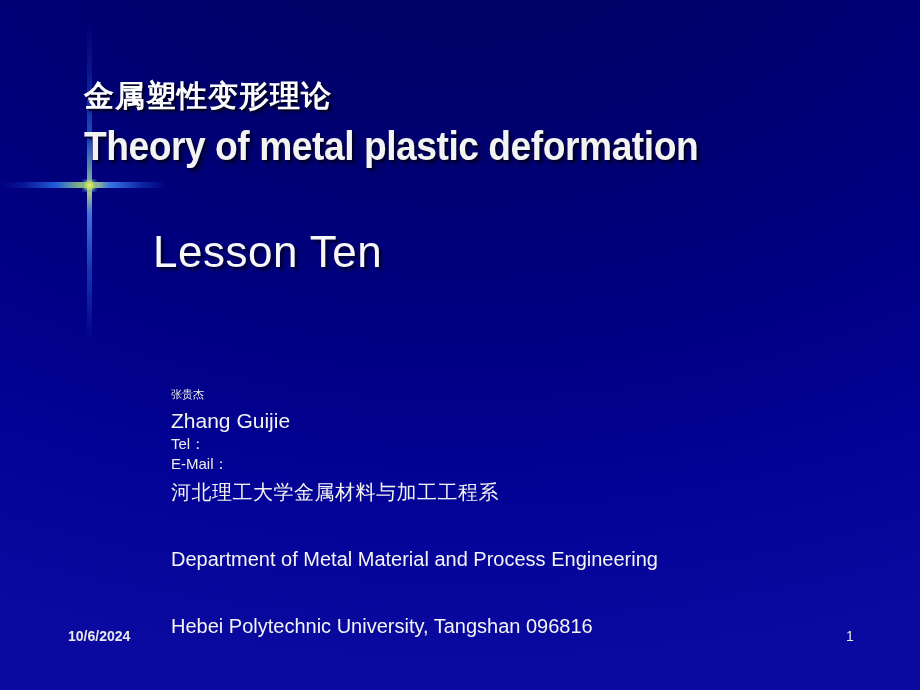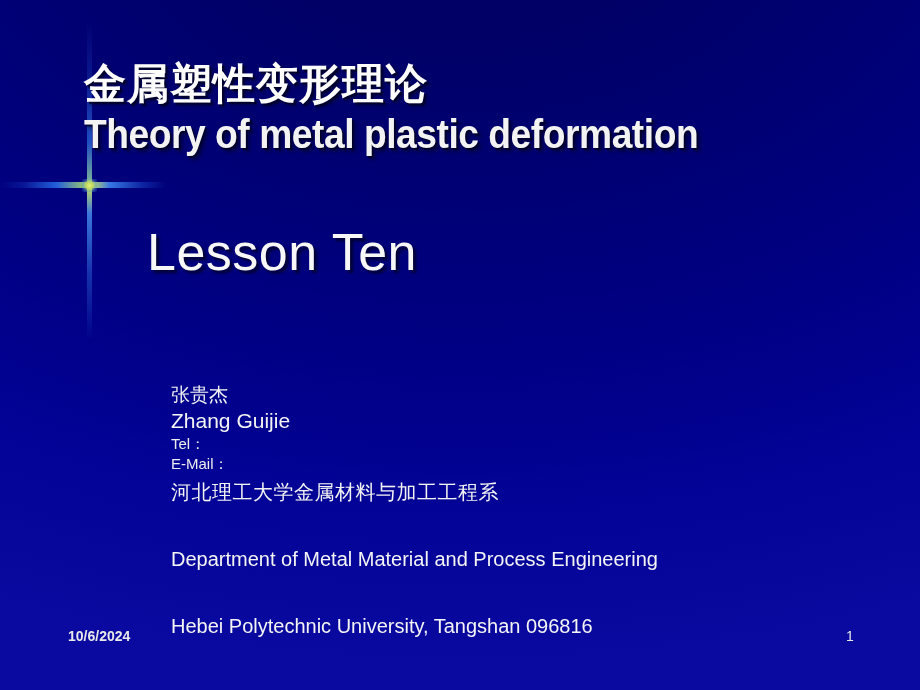--- a/index.html
+++ b/index.html
@@ -76,27 +76,28 @@
   }
 
   
   .title-block {
     position: absolute;
     left: 84px;
     top: 60px;
     width: 800px;
   }
   .title-cn {
-    font-size: 42px;
+    font-size: 30px;
     font-weight: 700;
     line-height: 48px;
     letter-spacing: 1px;
     color: #fdfdfd;
     text-shadow: 2px 2px 0 rgba(0,0,40,0.85), 3px 3px 3px rgba(0,0,30,0.6);
     white-space: nowrap;
+    margin-top: 12px;
   }
   .title-en {
     font-size: 40px;
     font-weight: 700;
     line-height: 48px;
     letter-spacing: -0.5px;
     color: #f3f3f3;
     transform: scaleX(0.93);
     transform-origin: left center;
     text-shadow: 2px 2px 0 rgba(0,0,40,0.88), 4px 4px 4px rgba(0,0,30,0.55);
@@ -112,37 +113,38 @@
   }
   .lesson-cn {
     font-size: 40px;
     line-height: 54px;
     letter-spacing: 2px;
     color: #f7f7f7;
     text-shadow: 3px 3px 3px rgba(0,0,25,0.75);
     white-space: nowrap;
   }
   .lesson-en {
-    font-size: 52px;
+    font-size: 44px;
     line-height: 56px;
     letter-spacing: 0.5px;
     color: #f7f7f7;
     text-shadow: 3px 3px 3px rgba(0,0,25,0.75);
     white-space: nowrap;
     margin-top: 6px;
+    margin-left: 6px;
   }
 
   
   .author-block {
     position: absolute;
     left: 171px;
     top: 382px;
   }
   .author-cn {
-    font-size: 19px;
+    font-size: 11px;
     line-height: 25px;
     color: #f2f2f2;
     white-space: nowrap;
   }
   .author-en {
     font-size: 21px;
     line-height: 27px;
     color: #f4f4f4;
     white-space: nowrap;
     text-align: right;

